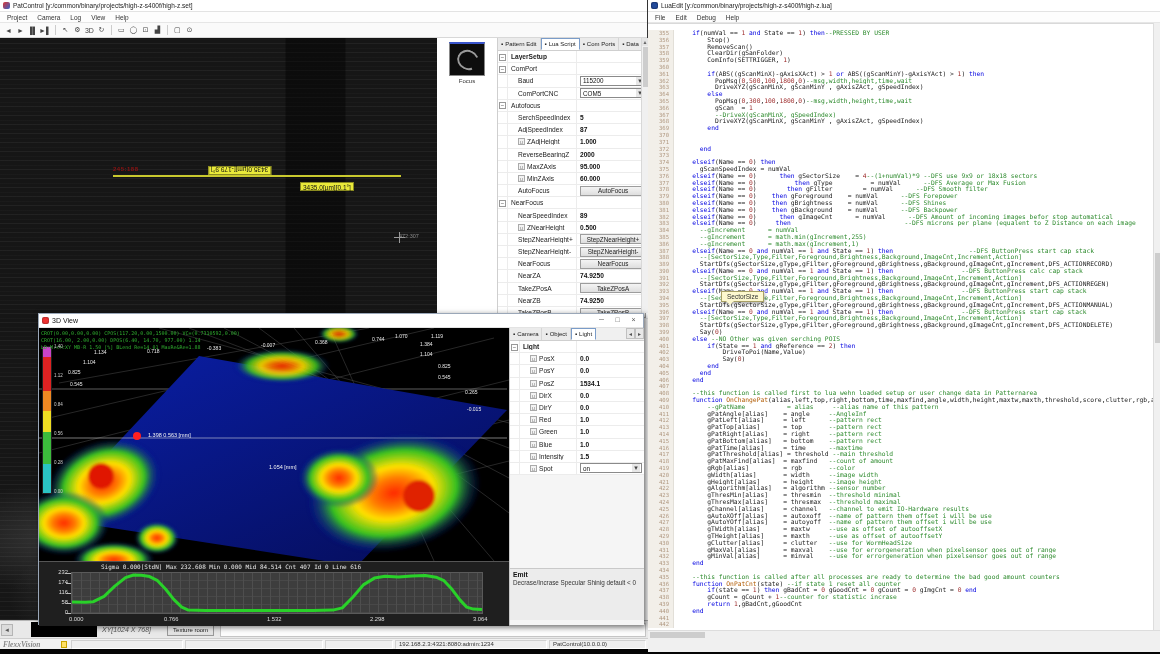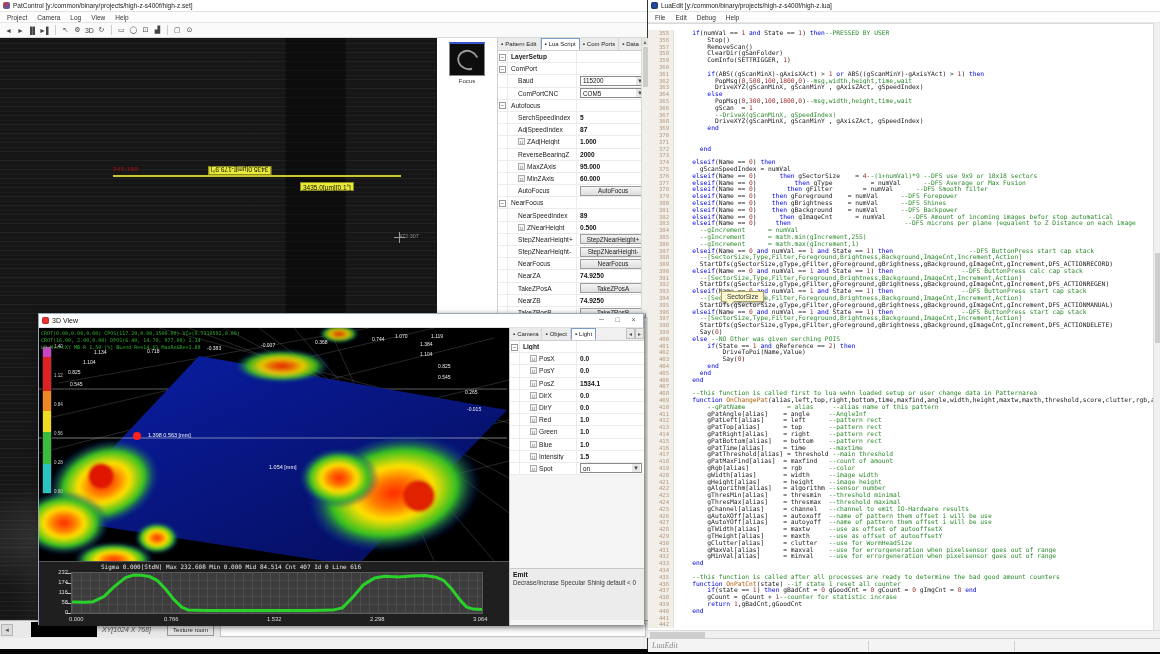--- a/index.html
+++ b/index.html
@@ -456,20 +456,30 @@
   </div>
 
   <div id="lw-bottom">
     <div class="hs-arrow">◄</div>
     <div class="black-swatch"></div>
     <span class="view-label">XY[1024 X 768]</span>
     <button class="texture-btn">Texture room</button>
     <div class="bottom-field"></div>
   </div>
 
+  <div id="lw-status">
+    <span class="brand">FlexxVision</span>
+    <span class="note-ico"></span>
+
+  <span class="seg"></span>
+      <span class="seg"></span>
+      <span class="seg"></span>
+      <span class="seg">192.168.2.3:4321:8080:admin:1234</span>
+      <span class="seg">PatControl(10.0.0.0)</span>
+    </div>
 </div>
 
 <div class="win" id="win3d">
   <div id="w3d-title" class="titlebar">
     <span class="app-ico" style="background:radial-gradient(circle,#e33 40%,#822);"></span>
     <span class="t-text">3D View</span>
     <span class="wbtn">─</span>
     <span class="wbtn">□</span>
     <span class="wbtn">×</span>
   </div>
@@ -825,18 +835,13 @@
     <span>SectorSize</span>
     <div class="tail"></div>
   </div>
 
   <div id="rw-vscroll">
       <div class="vs-thumb"></div>
     </div>
   <div id="rw-hscroll">
       <div class="hthumb"></div>
     </div>
-  <div id="rw-status">
-    <span class="stxt">LuaEdit</span>
-    <span class="sdiv"></span>
-    <span class="sdiv"></span>
-  </div>
 </div>
 
 </body></html>

